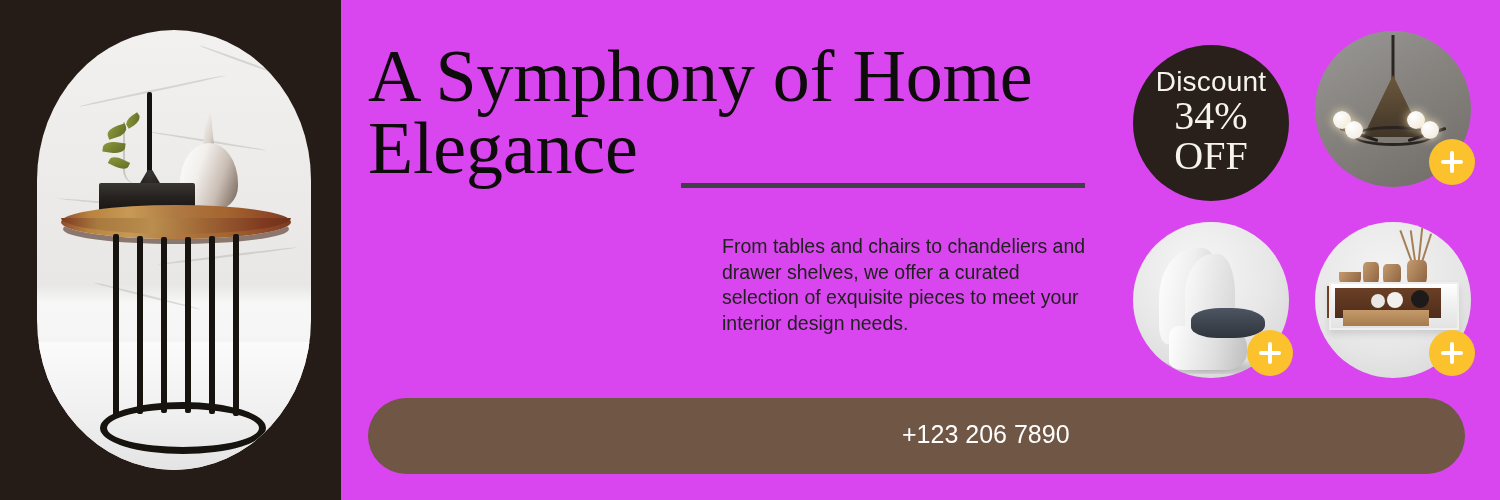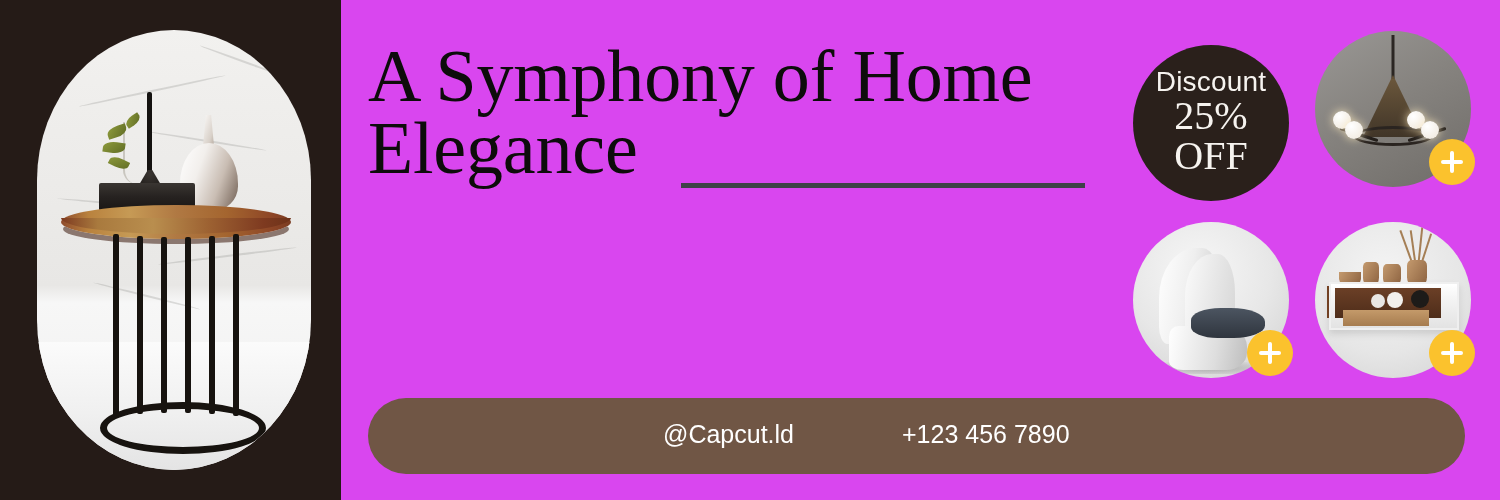--- a/index.html
+++ b/index.html
@@ -334,24 +334,25 @@
       <div class="leg" style="left:172px;top:206px;height:178px;"></div>
       <div class="leg" style="left:196px;top:204px;height:182px;"></div>
       <div class="base-ring"></div>
     </div>
   </div>
 
   <div class="headline">A Symphony of Home
 Elegance</div>
   <div class="headline-rule"></div>
 
+  <div class="body-col col-2">From tables and chairs to chandeliers and drawer shelves, we offer a curated selection of exquisite pieces to meet your interior design needs.</div>
 
   <div class="discount-badge">
     <div class="discount-label">Discount</div>
-    <div class="discount-percent">25%</div>
+    <div class="discount-percent">34%</div>
     <div class="discount-off">OFF</div>
   </div>
 
   <div class="thumb thumb-1">
     <div class="thumb-img">
       <div class="sc-chand"></div>
       <div class="ch-cord"></div>
       <div class="ch-body"></div>
       <div class="ch-ring"></div>
       <div class="ch-arm" style="left:24px;top:102px;width:40px;transform:rotate(18deg);"></div>
@@ -403,16 +404,15 @@
       <div class="orb" style="left:96px;top:68px;width:18px;height:18px;background:#1d1b19;"></div>
       <div class="shelf-drawer"></div>
     </div>
     <div class="plus-btn">
       <span class="bar-h"></span>
       <span class="bar-v"></span>
     </div>
   </div>
 
   <div class="footer-bar"></div>
-  <div class="footer-item fi-handle">@Capcut.ld</div>
-  <div class="footer-item fi-phone">+123 456 7890</div>
+  <div class="footer-item fi-phone">+123 206 7890</div>
 
 </div>
 
 </body></html>

